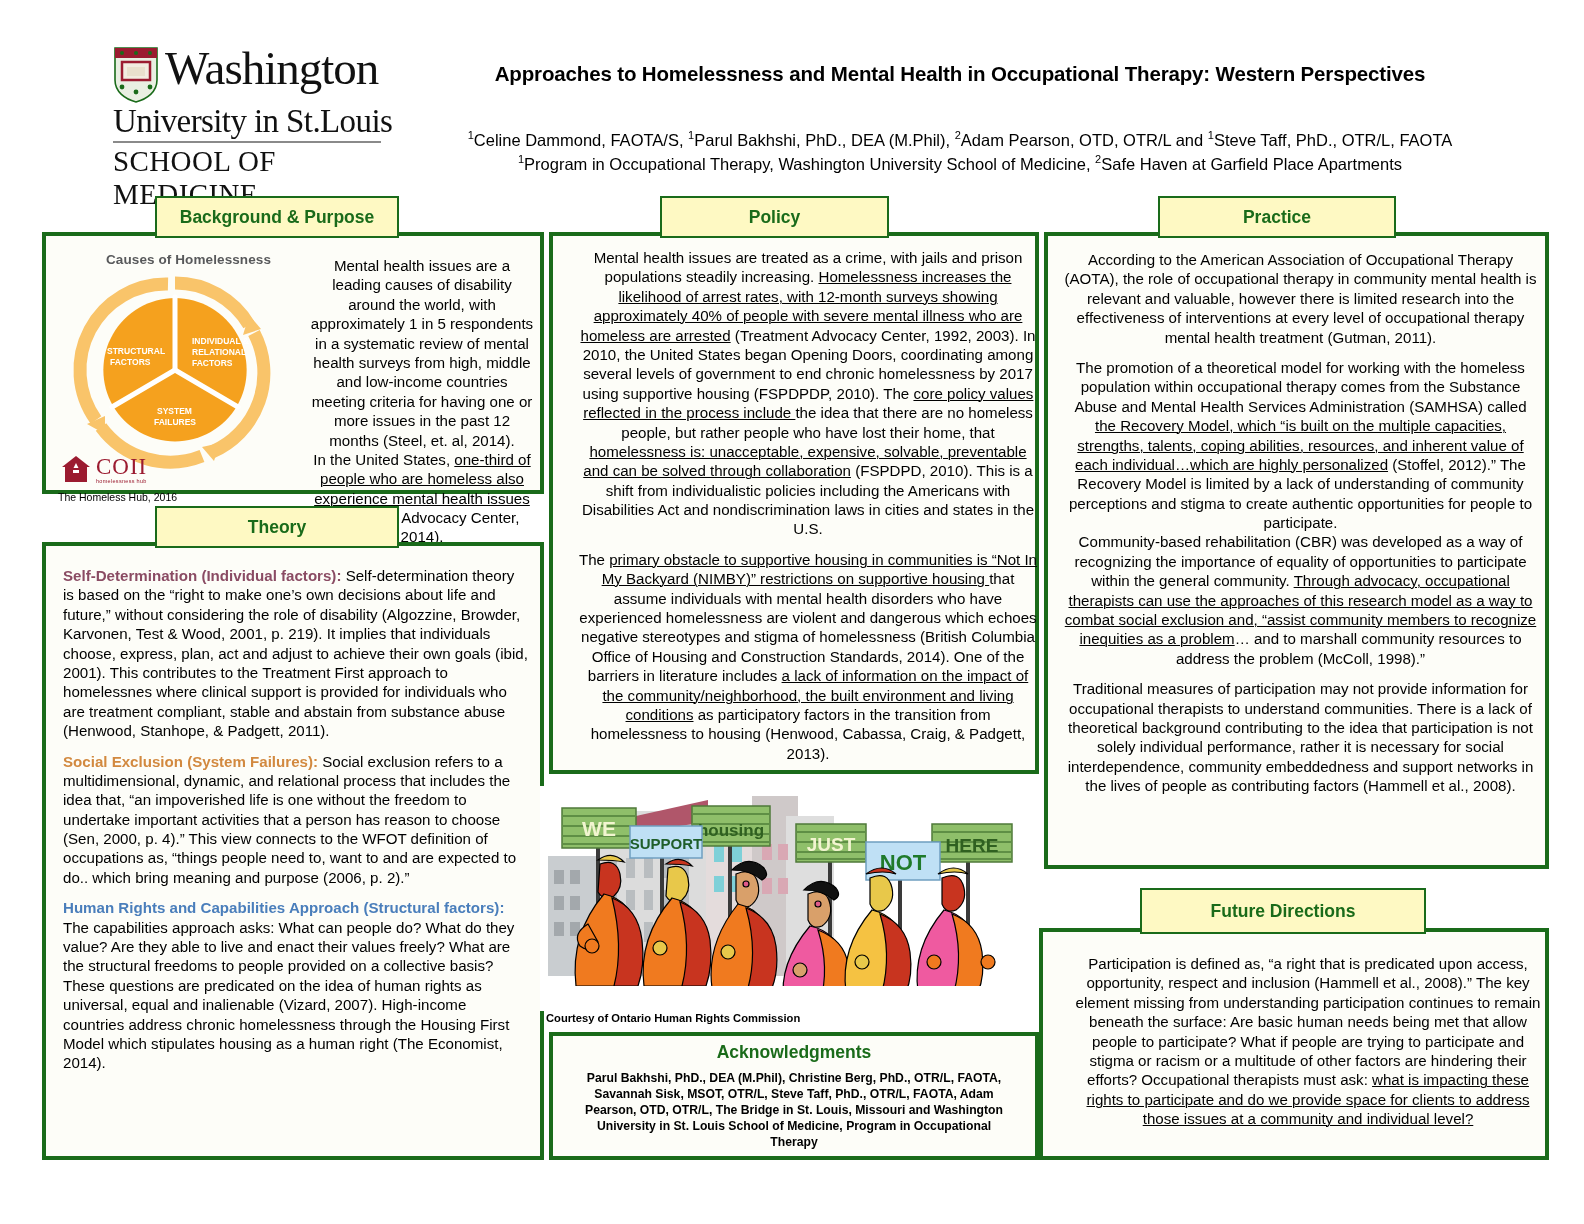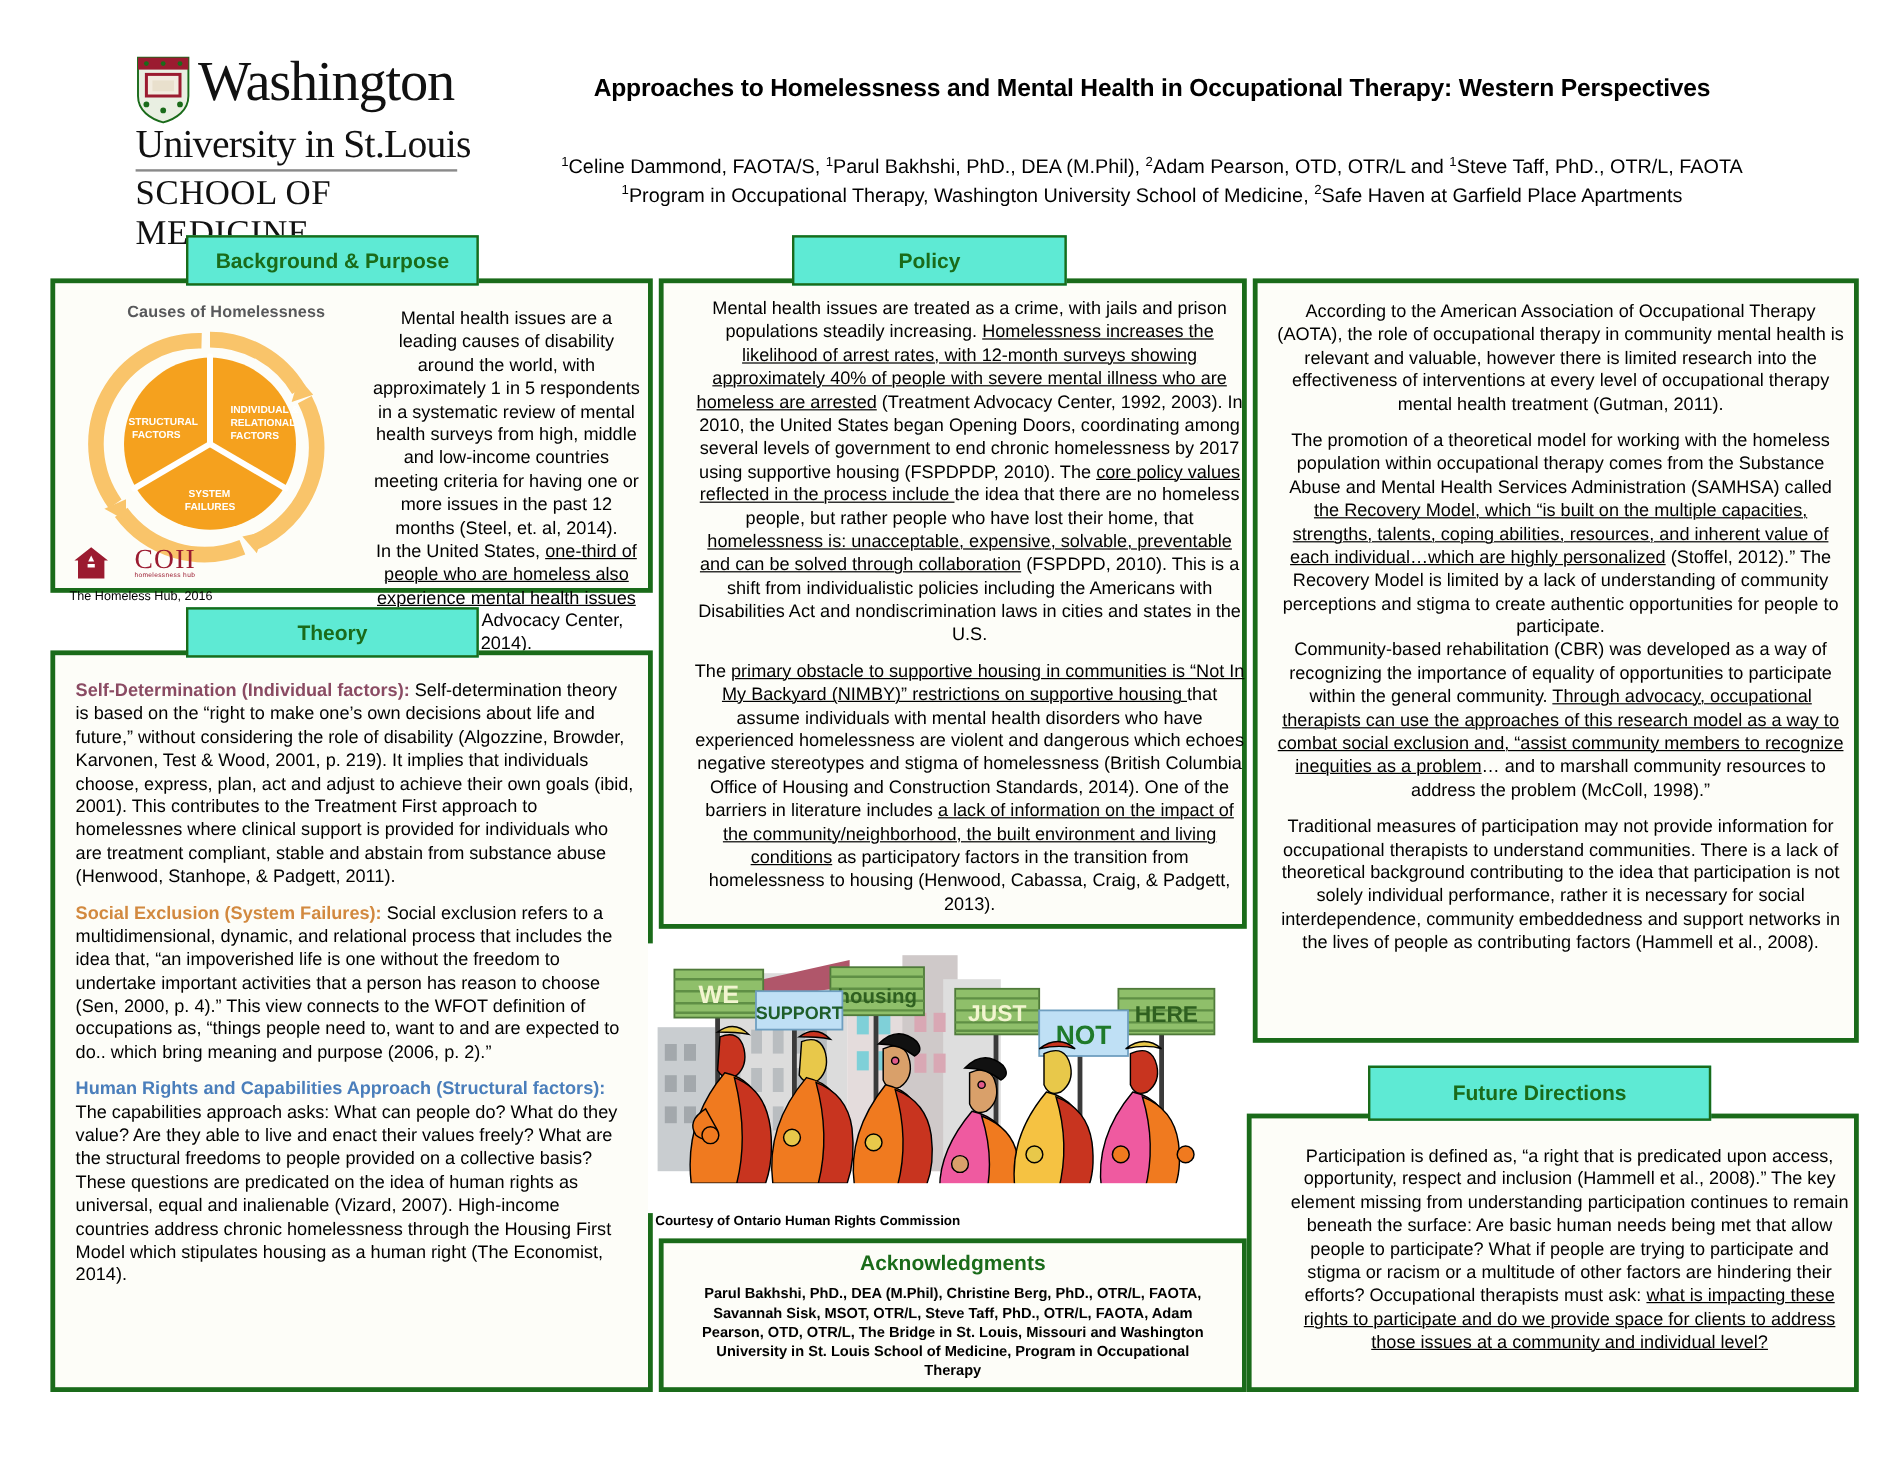--- a/index.html
+++ b/index.html
@@ -26,41 +26,41 @@
   .wordmark3{font-family:"Liberation Serif", serif;font-size:29px;
     letter-spacing:0.4px;color:#111;}
 
   .title{position:absolute;left:430px;top:62px;width:1060px;text-align:center;
     font-size:20.5px;font-weight:bold;letter-spacing:-0.15px;color:#000;}
   .authors{position:absolute;left:430px;top:128px;width:1060px;text-align:center;
     font-size:16.5px;line-height:1.42;color:#000;}
   .authors sup{font-size:11px;vertical-align:super;}
 
   
-  .tab{position:absolute;border:2px solid #1a6b1a;background:#5eead4;
+  .tab{position:absolute;border:2px solid #1a6b1a;background:#fef9c3;
     display:flex;align-items:center;justify-content:center;
     color:#1a6b1a;font-weight:bold;font-size:17.5px;z-index:5;}
 
   
   .box{position:absolute;border:4px solid #1a6b1a;background:#fdfdf8;
     box-sizing:border-box;margin-left:14px;}
   .bodytext{font-size:15.1px;line-height:1.285;text-align:center;color:#000;}
   .bodytext.left{text-align:left;}
   .bodytext p{margin:0 0 11px 0;}
   .bodytext p:last-child{margin-bottom:0;}
   u{text-decoration:underline;text-decoration-thickness:1px;}
   .sd{color:#8a4b63;font-weight:bold;}
   .se{color:#d2893f;font-weight:bold;}
   .hr{color:#4a7ebb;font-weight:bold;}
 
   
   .cycle-wrap{position:absolute;left:14px;top:10px;width:250px;}
   .cycle-title{font-size:13.5px;font-weight:bold;color:#58595b;
     margin:6px 0 4px 46px;letter-spacing:.1px;}
-  .coii{position:absolute;left:14px;top:218px;display:flex;align-items:flex-start;gap:20px;}
+  .coii{position:absolute;left:14px;top:218px;display:flex;align-items:center;gap:4px;}
   .coii-txt{font-family:"Liberation Serif", serif;color:#9b1b30;
     font-size:23px;letter-spacing:1px;line-height:1;}
   .coii-sub{font-size:5.5px;color:#9b1b30;letter-spacing:.3px;}
   .src{position:absolute;left:12px;top:255px;font-size:10.5px;color:#000;}
 
   
   .protest{position:absolute;}
   .caption{position:absolute;font-size:11.2px;font-weight:bold;color:#000;}
 
   .ack-title{text-align:center;color:#1a6b1a;font-weight:bold;font-size:17.5px;
@@ -353,20 +353,21 @@
     </svg>
   </div>
 
   <div class="caption" style="left:546px;top:1012px;">Courtesy of Ontario Human Rights Commission</div>
 
   <div class="box" style="left:535px;top:1032px;width:490px;height:128px;">
     <div class="ack-title">Acknowledgments</div>
     <div class="ack-body" style="padding:0 32px;">Parul Bakhshi, PhD., DEA (M.Phil), Christine Berg, PhD., OTR/L, FAOTA, Savannah Sisk, MSOT, OTR/L, Steve Taff, PhD., OTR/L, FAOTA, Adam Pearson, OTD, OTR/L, The Bridge in St. Louis, Missouri and Washington University in St. Louis School of Medicine, Program in Occupational Therapy</div>
   </div>
 
+  <div class="tab" style="left:1158px;top:196px;width:234px;height:38px;">Practice</div>
 
   <div class="box" style="left:1030px;top:232px;width:505px;height:637px;">
     <div class="bodytext" style="position:absolute;left:14px;top:14px;width:477px;">
       <p>According to the American Association of Occupational Therapy (AOTA), the role of occupational therapy in community mental health is relevant and valuable, however there is limited research into the effectiveness of interventions at every level of occupational therapy mental health treatment (Gutman, 2011).</p>
       <p>
         <span>The promotion of a theoretical model for working with the homeless population within occupational therapy comes from the Substance Abuse and Mental Health Services Administration (SAMHSA) called </span><u>the Recovery Model, which “is built on the multiple capacities, strengths, talents, coping abilities, resources, and inherent value of each individual…which are highly personalized</u><span> (Stoffel, 2012).” The Recovery Model is limited by a lack of understanding of community perceptions and stigma to create authentic opportunities for people to participate.</span>
         <br><span>Community-based rehabilitation (CBR) was developed as a way of recognizing the importance of equality of opportunities to participate within the general community. </span><u>Through advocacy, occupational therapists can use the approaches of this research model as a way to combat social exclusion and, “assist community members to recognize inequities as a problem</u><span>… and to marshall community resources to address the problem (McColl, 1998).”</span>
       </p>
       <p>Traditional measures of participation may not provide information for occupational therapists to understand communities. There is a lack of theoretical background contributing to the idea that participation is not solely individual performance, rather it is necessary for social interdependence, community embeddedness and support networks in the lives of people as contributing factors (Hammell et al., 2008).</p>
     </div>

